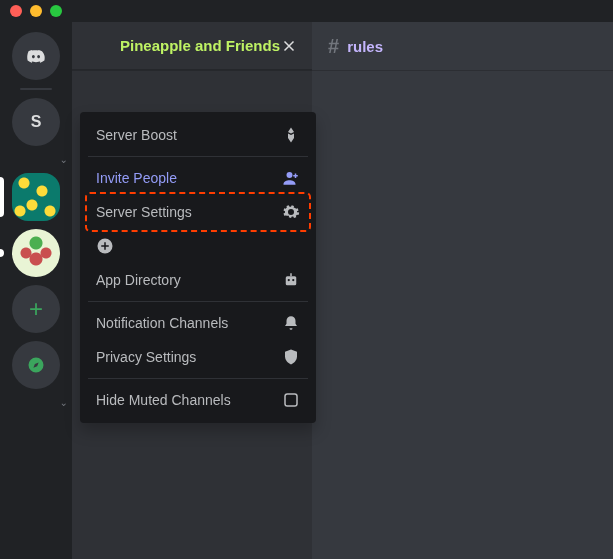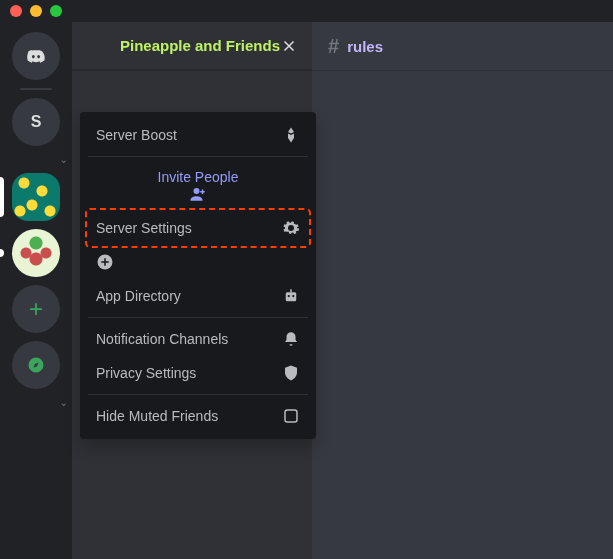--- a/index.html
+++ b/index.html
@@ -148,21 +148,21 @@
     display: flex;
     align-items: center;
     justify-content: space-between;
     padding: 8px 8px;
     border-radius: 2px;
     color: #b9bbbe;
     font-size: 14px;
     cursor: pointer;
     position: relative;
   }
-  .menu-item.invite { color: #949cf7; flex-direction: column; }
+  .menu-item.invite { color: #949cf7; }
   .menu-sep {
     height: 1px;
     background: #2f3136;
     margin: 4px 0;
   }
   .menu-item.highlighted {
     outline: 2px dashed #ff3d00;
     outline-offset: 1px;
   }
   .icon { width: 18px; height: 18px; flex-shrink: 0; display:flex; align-items:center; justify-content:center; }
@@ -274,21 +274,21 @@
       <div class="menu-item">
         <span>Privacy Settings</span>
         <span class="icon">
             <svg viewBox="0 0 24 24" fill="#b9bbbe">
               <path d="M12 2l8 3v6c0 5-3.5 9-8 11-4.5-2-8-6-8-11V5l8-3z"></path>
             </svg>
           </span>
       </div>
       <div class="menu-sep"></div>
       <div class="menu-item">
-        <span>Hide Muted Friends</span>
+        <span>Hide Muted Channels</span>
         <span class="icon">
             <svg viewBox="0 0 24 24" fill="none" stroke="#b9bbbe" stroke-width="2">
               <rect x="4" y="4" width="16" height="16" rx="3"></rect>
             </svg>
           </span>
       </div>
     </div>
   </div>
 
   <div class="main">

